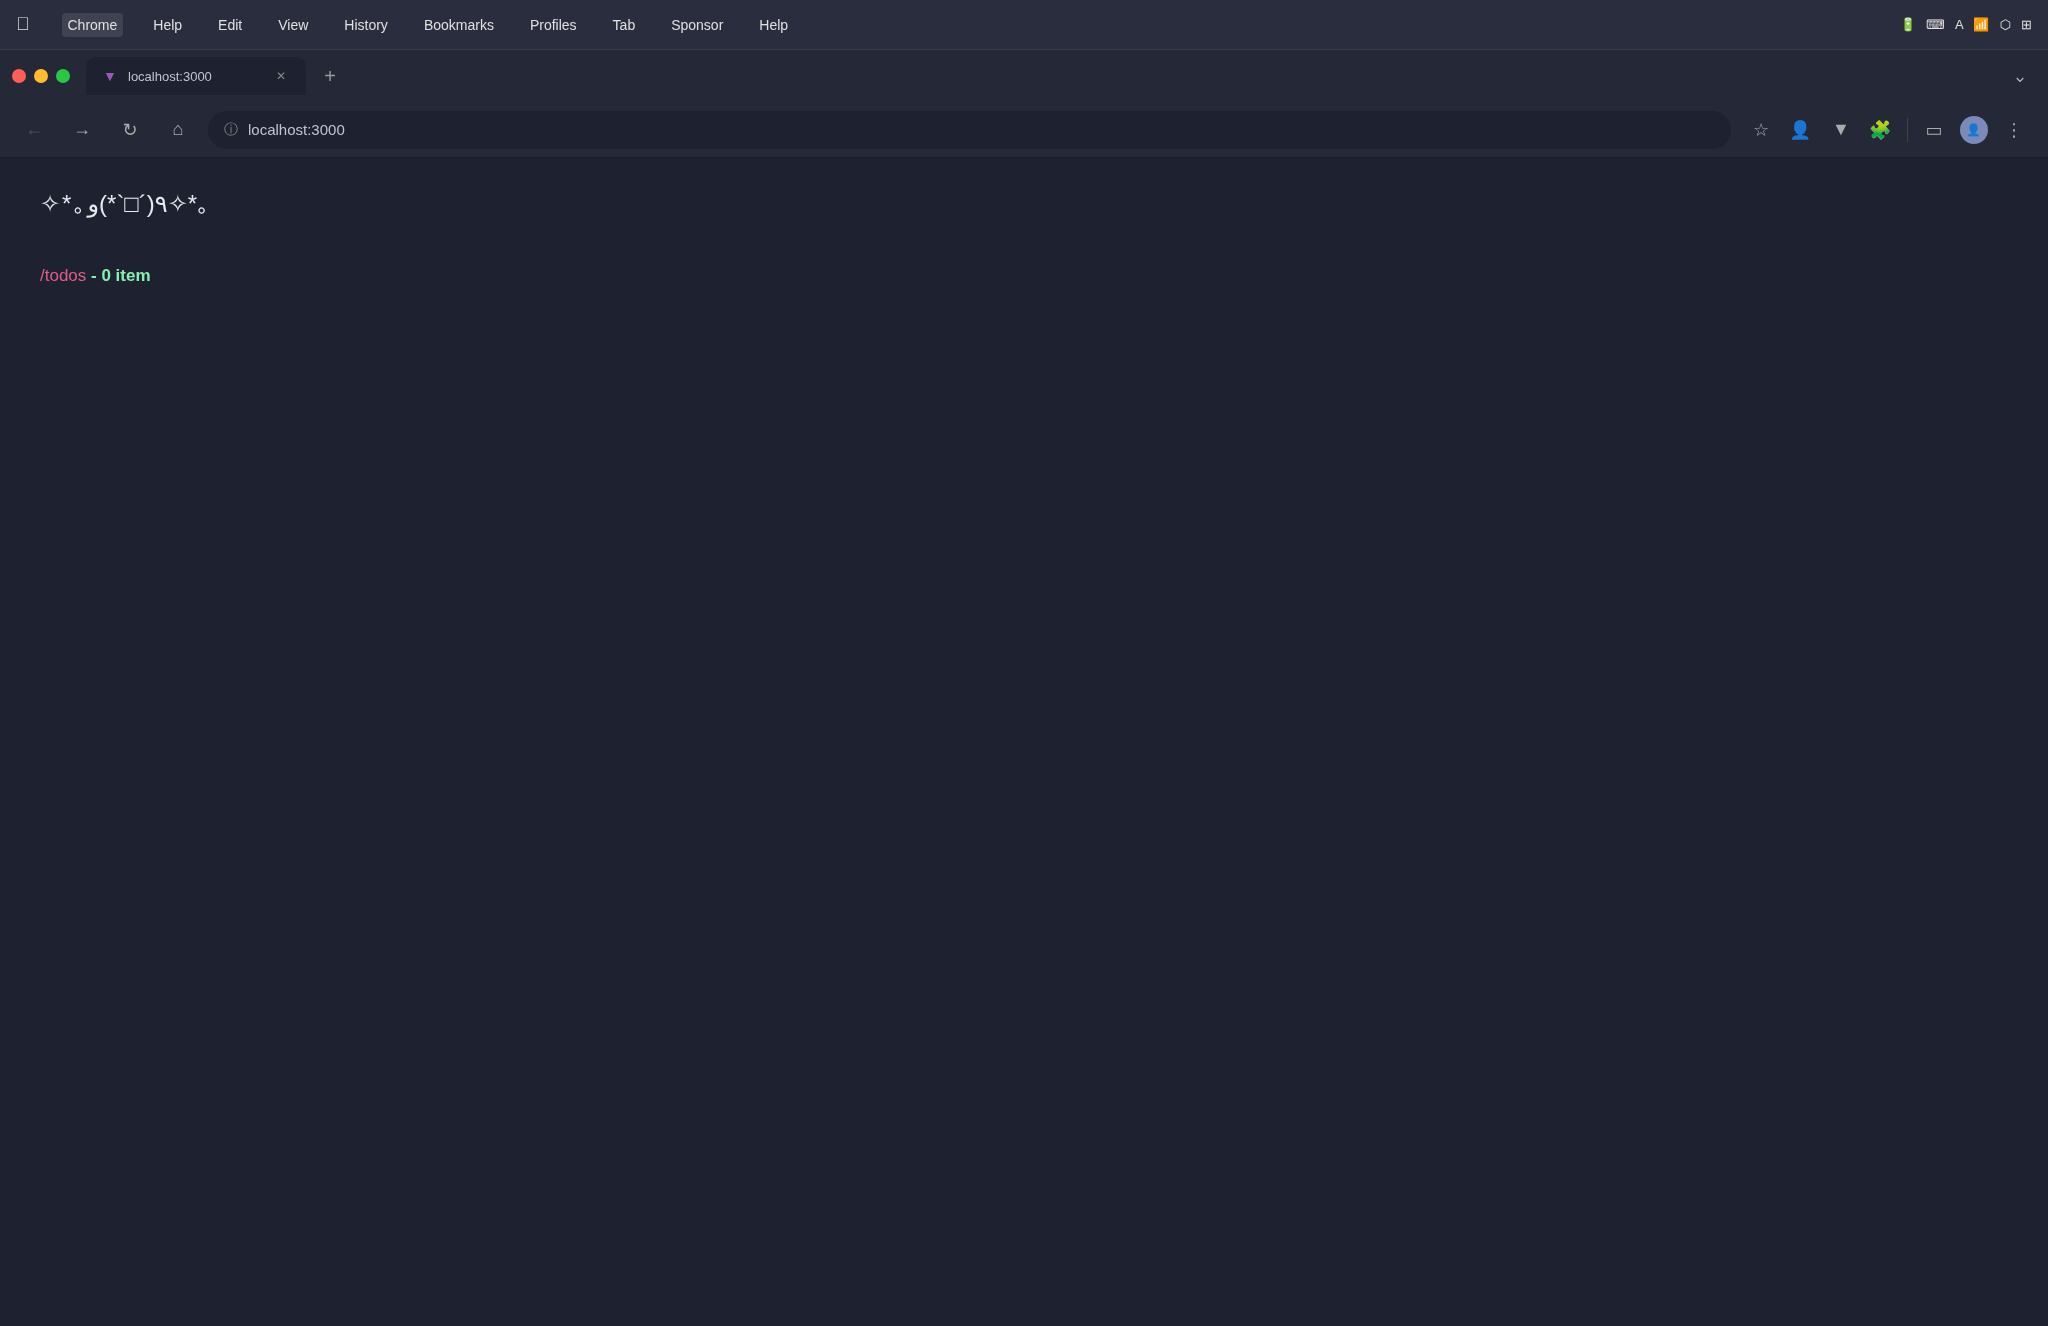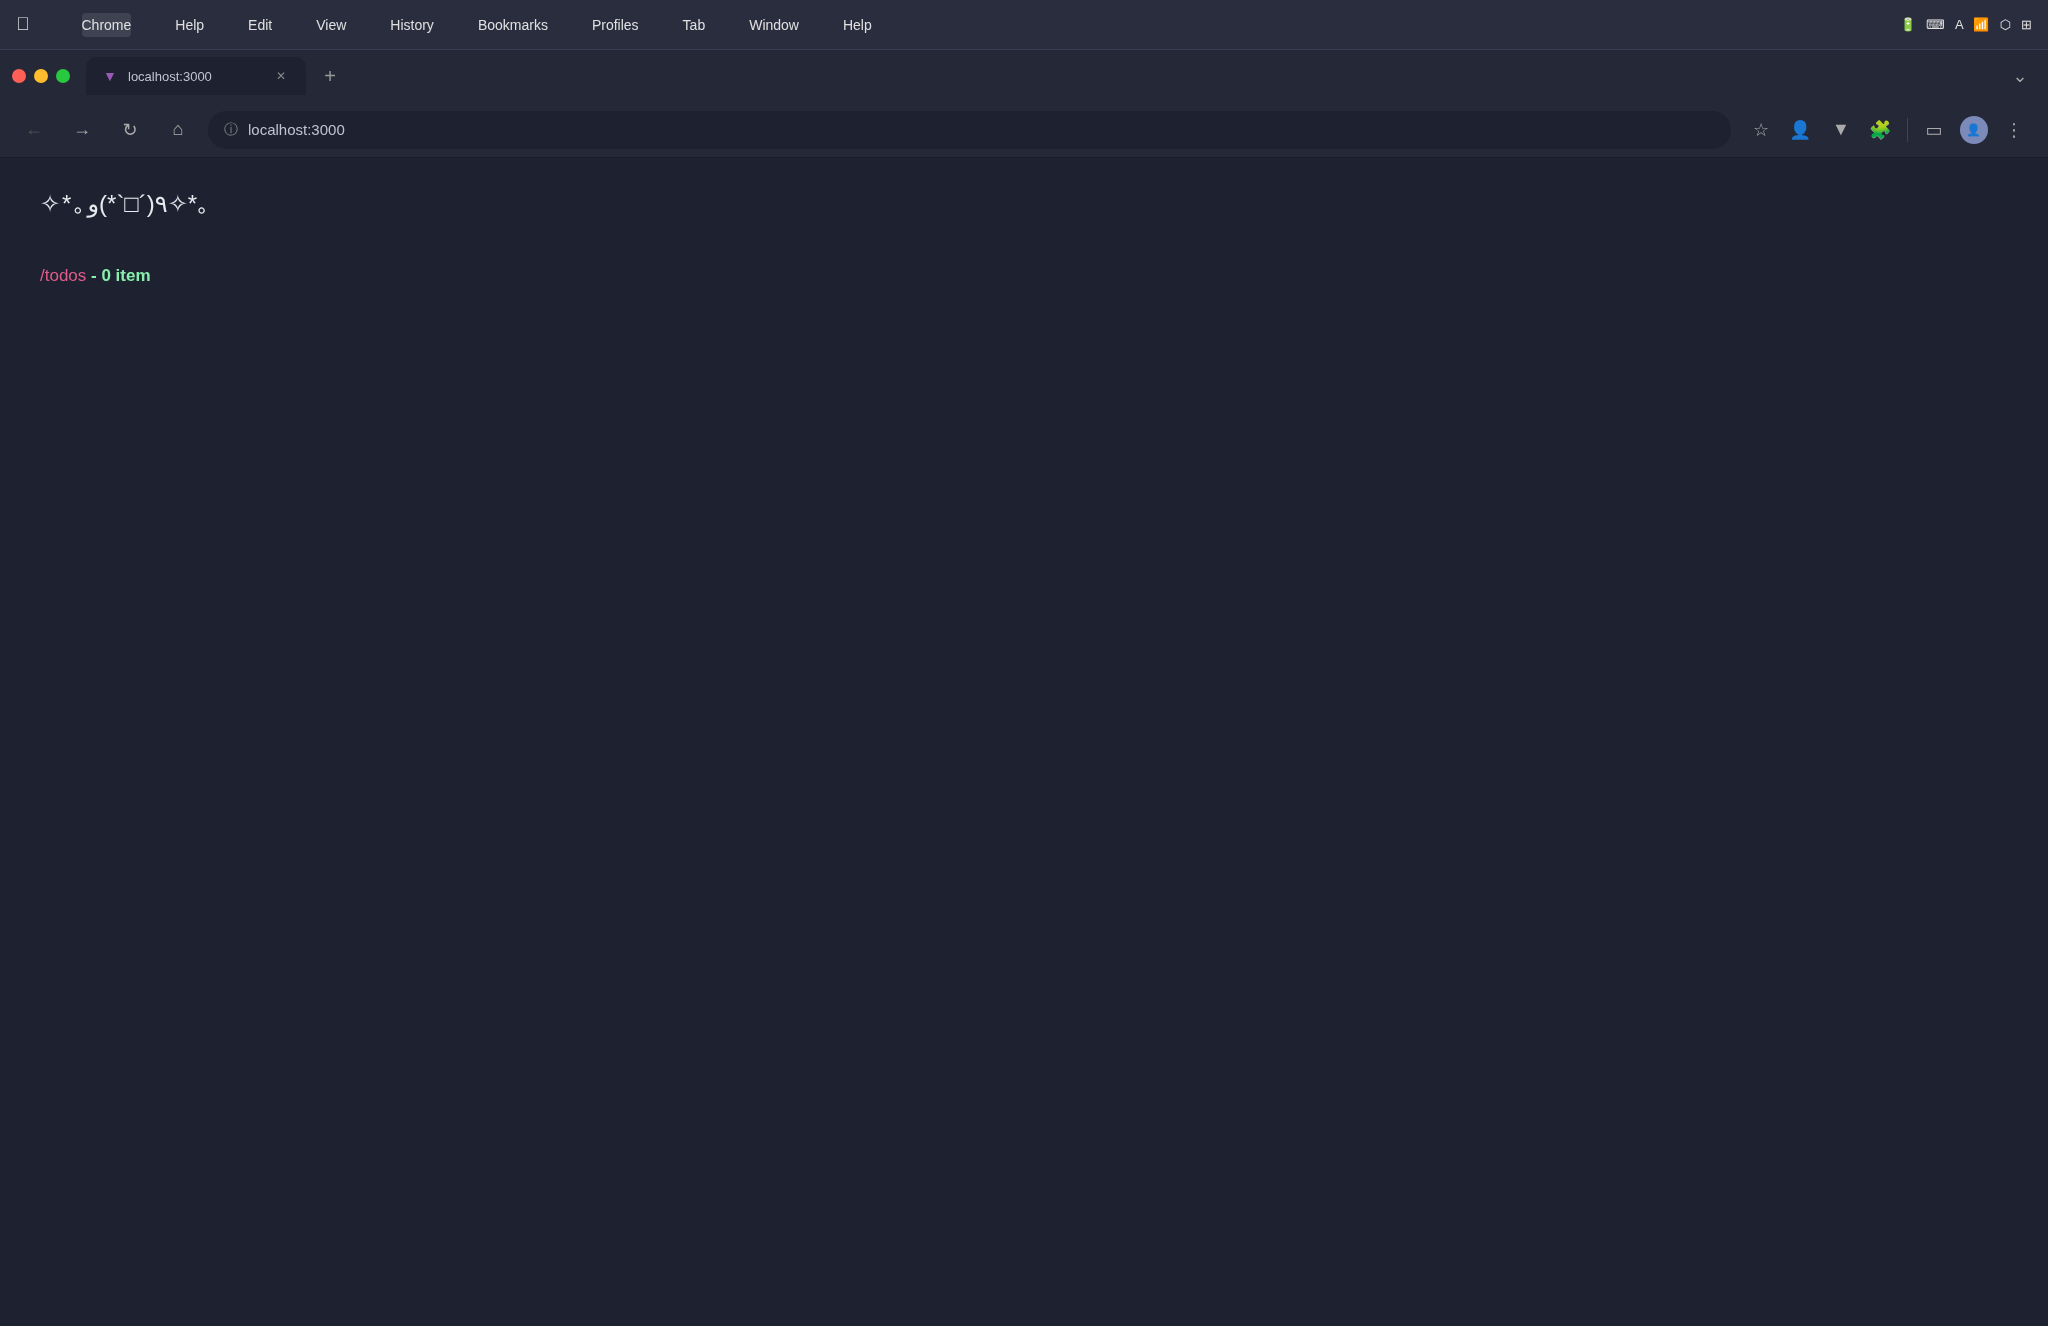--- a/index.html
+++ b/index.html
@@ -27,23 +27,22 @@
     .menu-bar-apple {
       font-size: 18px;
       margin-right: 8px;
       color: #e0e0e0;
     }
 
     .menu-bar-item {
       font-size: 14px;
       color: #e0e0e0;
       cursor: default;
-      padding: 4px 0;
+      padding: 4px 6px;
       border-radius: 4px;
-      margin-left: 20px;
     }
 
     .menu-bar-item.active, .menu-bar-item:hover {
       background: rgba(255,255,255,0.1);
     }
 
     .menu-bar-right {
       margin-left: auto;
       display: flex;
       align-items: center;
@@ -313,21 +312,21 @@
 <div class="menu-bar">
   <span class="menu-bar-apple"></span>
   <span class="menu-bar-item active">Chrome</span>
   <span class="menu-bar-item">Help</span>
   <span class="menu-bar-item">Edit</span>
   <span class="menu-bar-item">View</span>
   <span class="menu-bar-item">History</span>
   <span class="menu-bar-item">Bookmarks</span>
   <span class="menu-bar-item">Profiles</span>
   <span class="menu-bar-item">Tab</span>
-  <span class="menu-bar-item">Window</span>
+  <span class="menu-bar-item">Sponsor</span>
   <span class="menu-bar-item">Help</span>
   <div class="menu-bar-right">
     <div class="status-icons">
       <span>🔋</span>
       <span>⌨</span>
       <span>A</span>
       <span>📶</span>
       <span>⬡</span>
       <span>⊞</span>
     </div>

